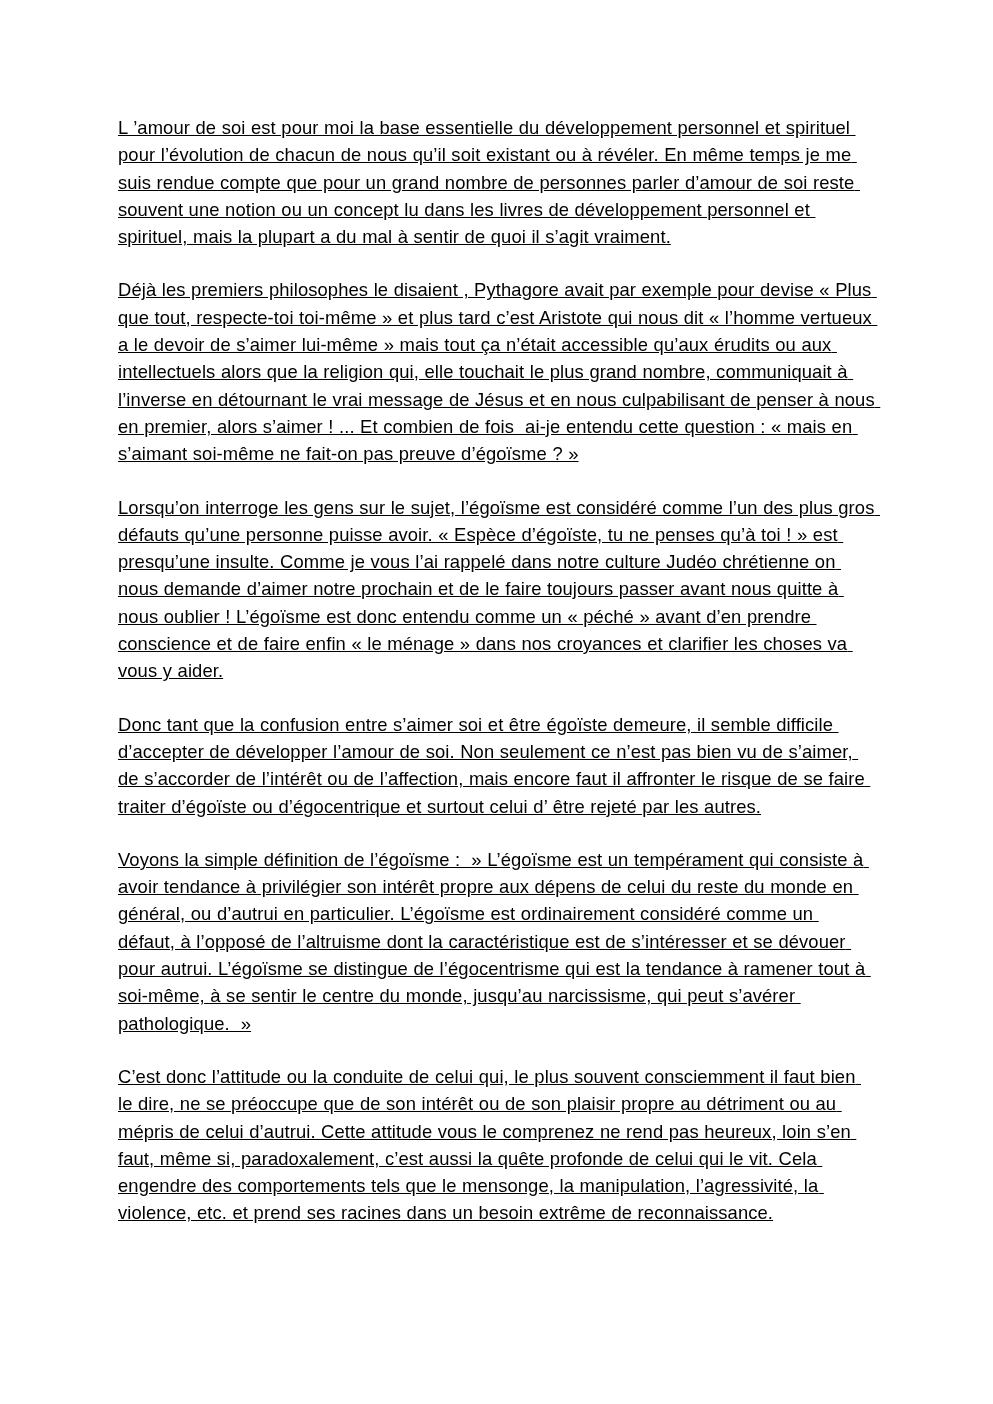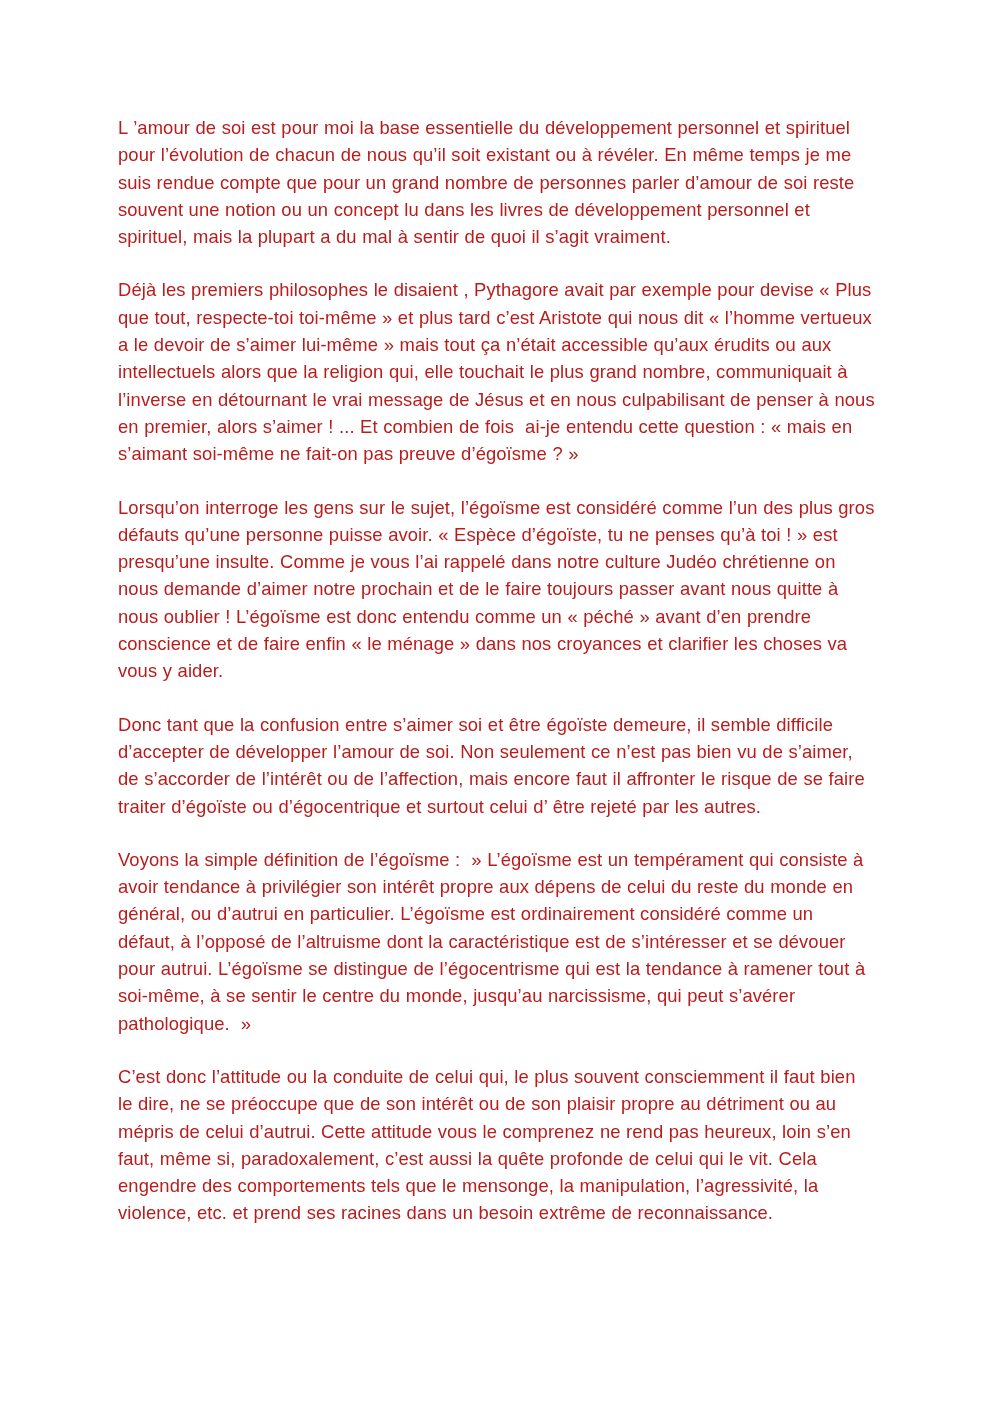--- a/index.html
+++ b/index.html
@@ -31,24 +31,25 @@
     top: 114px;
     width: 757px;
   }
 
   .paragraph {
     margin: 0 0 26px 0;
     font-size: 18.4px;
     line-height: 27.3px;
     font-weight: 300;
     letter-spacing: 0.1px;
-    color: #b91c1c;
+    color: #000000;
     text-align: left;
     white-space: pre-wrap;
     word-spacing: 0.3px;
+    text-decoration: underline;
   }
 
   .paragraph:last-child {
     margin-bottom: 12px;
   }
 </style>
 </head>
 <body>
 
 <div class="page">

